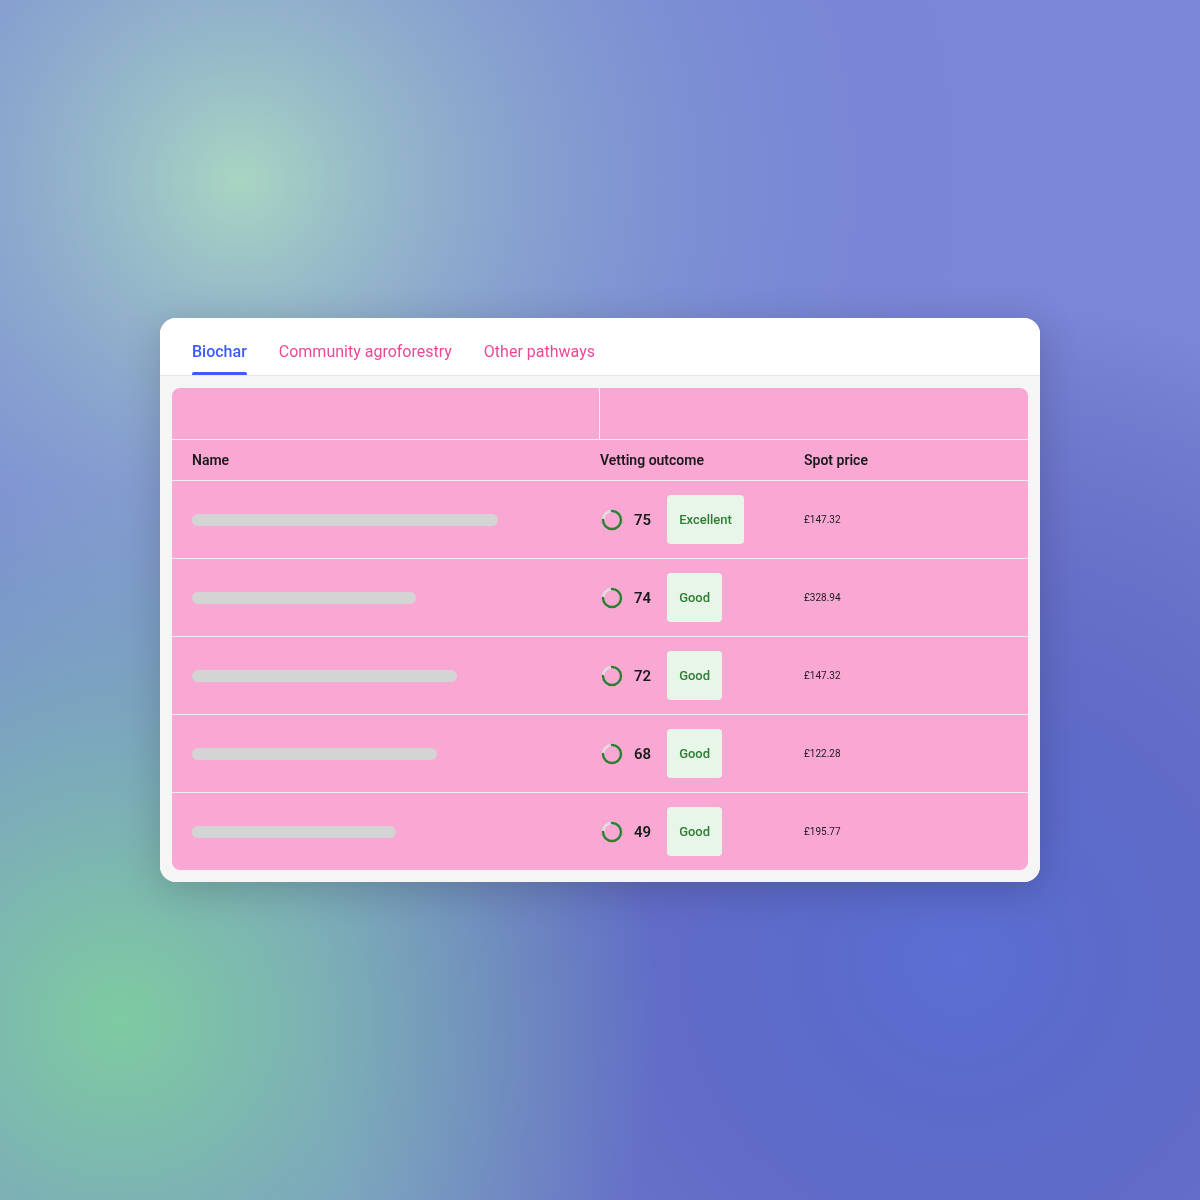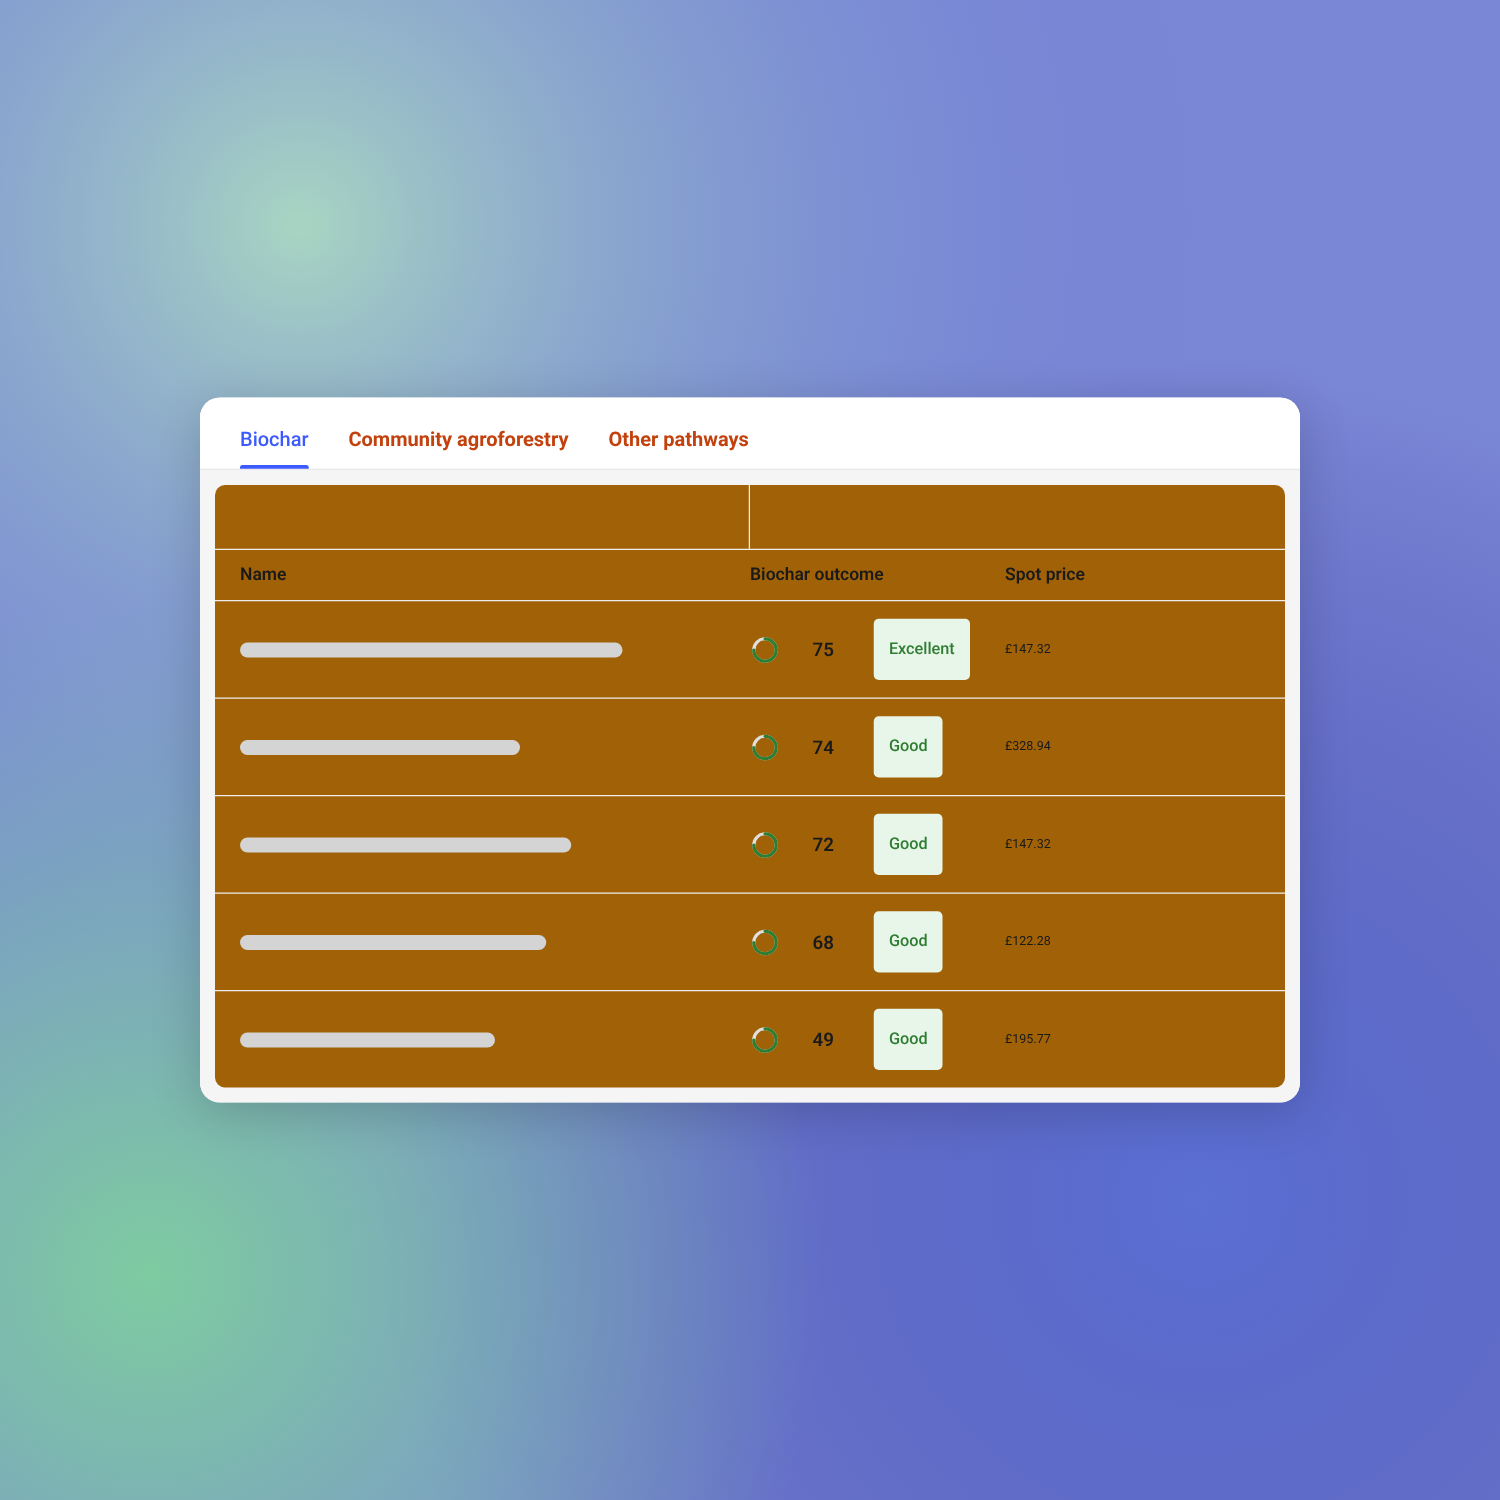--- a/index.html
+++ b/index.html
@@ -45,22 +45,22 @@
       padding: 24px 32px 0 32px;
       gap: 32px;
       border-bottom: 1px solid #e8e8e8;
       background: #fff;
     }
 
     .tab {
       padding-bottom: 14px;
       font-size: 16px;
       cursor: pointer;
-      color: #c2410c;
-      font-weight: 700;
+      color: #ec4899;
+      font-weight: 400;
       position: relative;
       white-space: nowrap;
     }
 
     .tab.active {
       color: #3d5afe;
       font-weight: 500;
     }
 
     .tab.active::after {
@@ -74,21 +74,21 @@
       border-radius: 2px 2px 0 0;
     }
 
     
     .table-wrapper {
       background: #f5f5f5;
       padding: 12px;
     }
 
     .table-container {
-      background: #a16207;
+      background: #f9a8d4;
       border-radius: 8px;
       overflow: hidden;
     }
 
     
     .table-spacer {
       height: 52px;
       border-bottom: 1px solid #eeeeee;
       display: flex;
     }
@@ -133,21 +133,21 @@
     .skeleton {
       height: 12px;
       background: #d4d4d4;
       border-radius: 6px;
     }
 
     
     .vetting-cell {
       display: flex;
       align-items: center;
-      gap: 26px;
+      gap: 10px;
     }
 
     
     .score-icon {
       width: 24px;
       height: 24px;
       flex-shrink: 0;
     }
 
     .score-num {
@@ -229,21 +229,21 @@
   <div class="table-wrapper">
     <div class="table-container">
 
       <div class="table-spacer">
         <div class="spacer-left"></div>
         <div class="spacer-right"></div>
       </div>
 
       <div class="table-header">
         <div class="col-header">Name</div>
-        <div class="col-header">Biochar outcome</div>
+        <div class="col-header">Vetting outcome</div>
         <div class="col-header">Spot price</div>
       </div>
 
       <div id="table-body">
           <div class="table-row">
             <div>
               <div class="skeleton" style="width: 75%;"></div>
             </div>
             <div class="vetting-cell">
               <svg class="score-icon" viewBox="0 0 24 24">

